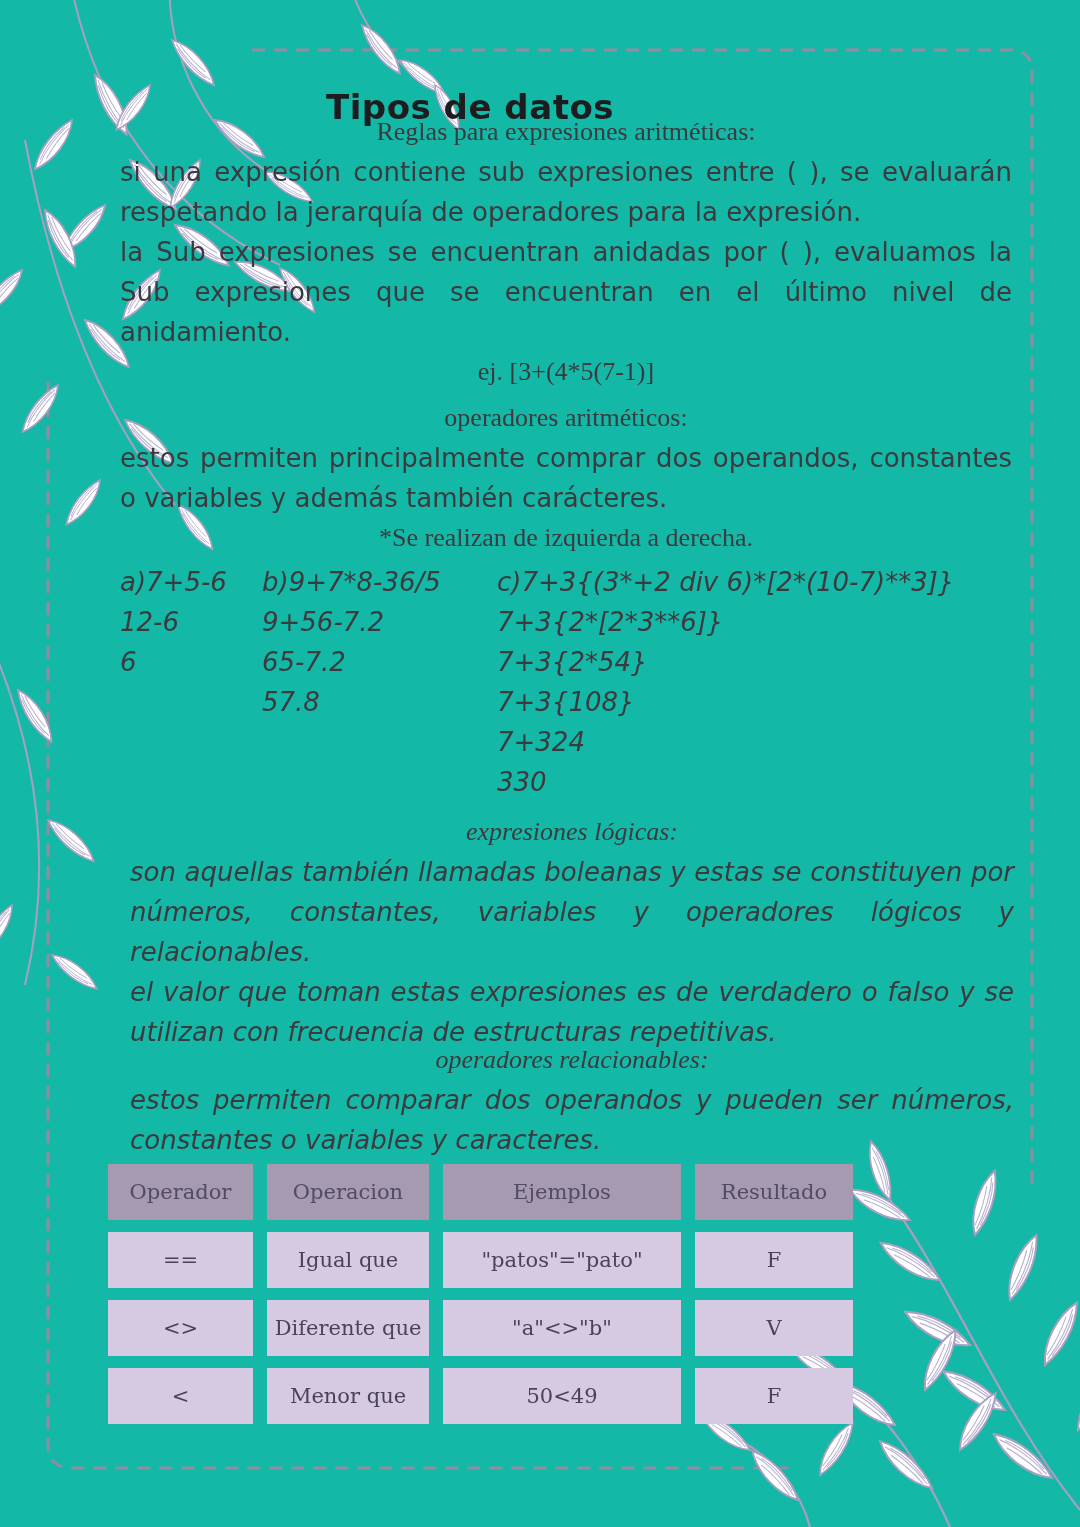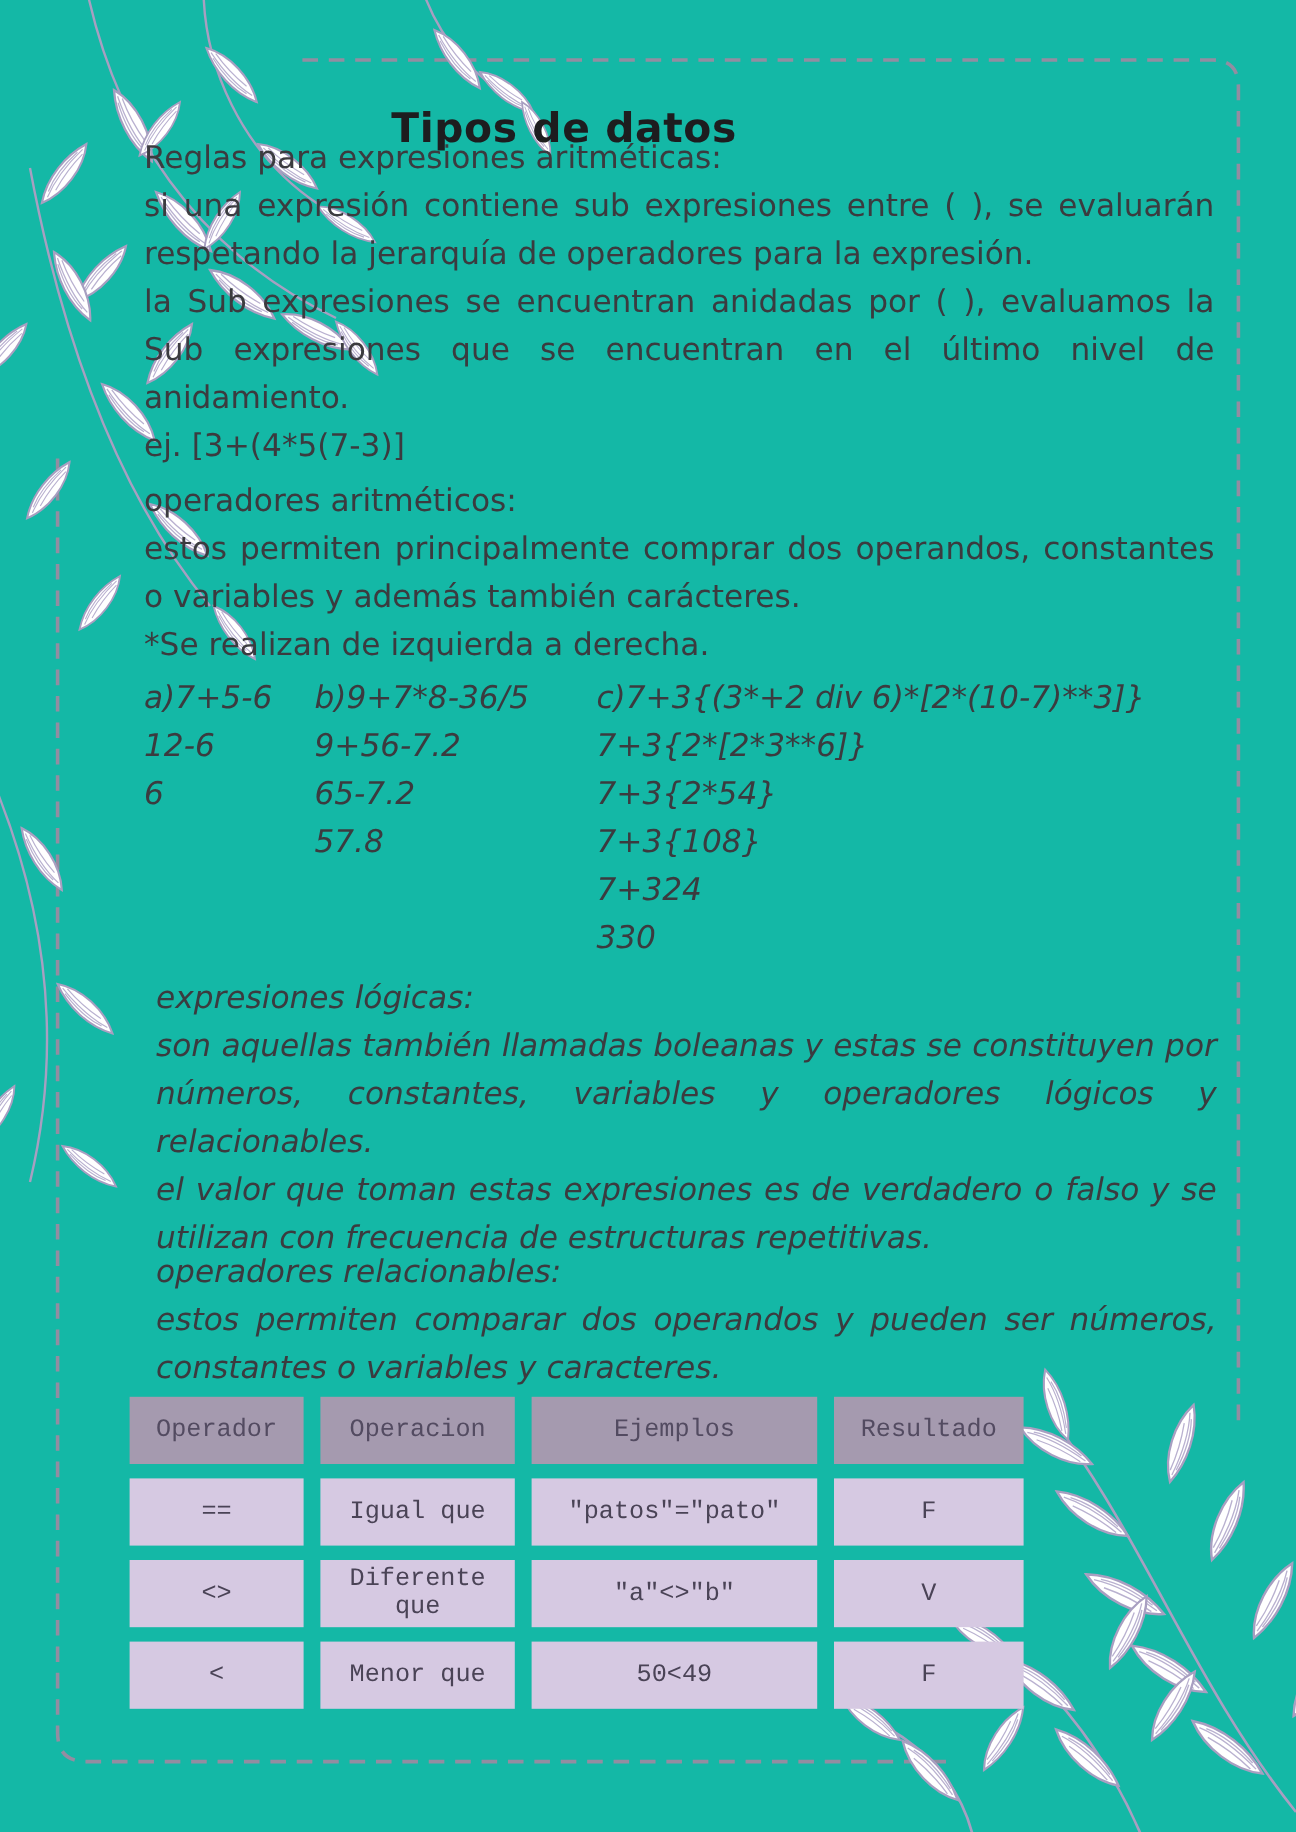--- a/index.html
+++ b/index.html
@@ -14,21 +14,21 @@
   .abs{position:absolute;}
   
   .doc-title{
     left:120px;top:64px;width:700px;
     text-align:center;
     font-size:34px;font-weight:bold;
     color:#1d1d1f;letter-spacing:.5px;
   }
   .body-block{font-size:26px;line-height:40px;}
   .body-block p{margin:0;text-align:justify;}
-  .body-block p.no-just{text-align:left;}
+  .body-block p.no-just{text-align:center;font-family:Liberation Serif, serif;}
   #block-reglas{left:120px;top:112px;width:892px;}
   #block-aritmeticos{left:120px;top:398px;width:892px;}
   #block-ejemplos{left:120px;top:562px;width:892px;display:flex;font-style:italic;}
   #block-ejemplos .col{line-height:40px;}
   #col-a{width:142px;}
   #col-b{width:235px;}
   #col-c{flex:1;}
   #block-logicas{left:130px;top:812px;width:884px;font-style:italic;}
   #block-relacionales{left:130px;top:1040px;width:884px;font-style:italic;}
   
@@ -38,21 +38,20 @@
     grid-template-columns:145px 162px 238px 158px;
     column-gap:14px;row-gap:12px;
     font-family:"DejaVu Serif", serif;
     font-size:21px;
   }
   .t-cell{
     height:56px;
     display:flex;align-items:center;justify-content:center;
     color:#4a4356;
     text-align:center;
-    font-family:Liberation Mono, monospace;
   }
   .t-cell.head{color:#534b61;}
   
   svg{display:block;}
 </style>
 </head>
 <body>
 
 <div id="page">
 
@@ -142,21 +141,21 @@
     <use href="#lf2" transform="translate(160 395) rotate(30) scale(1.1)"></use>
     <use href="#lf2" transform="translate(90 370) rotate(-55) scale(1.1)"></use>
   </svg>
 
   <h1 class="abs doc-title">Tipos de datos</h1>
 
   <div class="abs body-block" id="block-reglas">
     <p class="no-just">Reglas para expresiones aritméticas:</p>
     <p>si una expresión contiene sub expresiones entre ( ), se evaluarán respetando la jerarquía de operadores para la expresión.</p>
     <p>la Sub expresiones se encuentran anidadas por ( ), evaluamos la Sub expresiones que se encuentran en el último nivel de anidamiento.</p>
-    <p class="no-just">ej. [3+(4*5(7-3)]</p>
+    <p class="no-just">ej. [3+(4*5(7-1)]</p>
   </div>
 
   <div class="abs body-block" id="block-aritmeticos">
     <p class="no-just">operadores aritméticos:</p>
     <p>estos permiten principalmente comprar dos operandos, constantes o variables y además también carácteres.</p>
     <p class="no-just">*Se realizan de izquierda a derecha.</p>
   </div>
 
   <div class="abs body-block" id="block-ejemplos">
     <div class="col" id="col-a">

